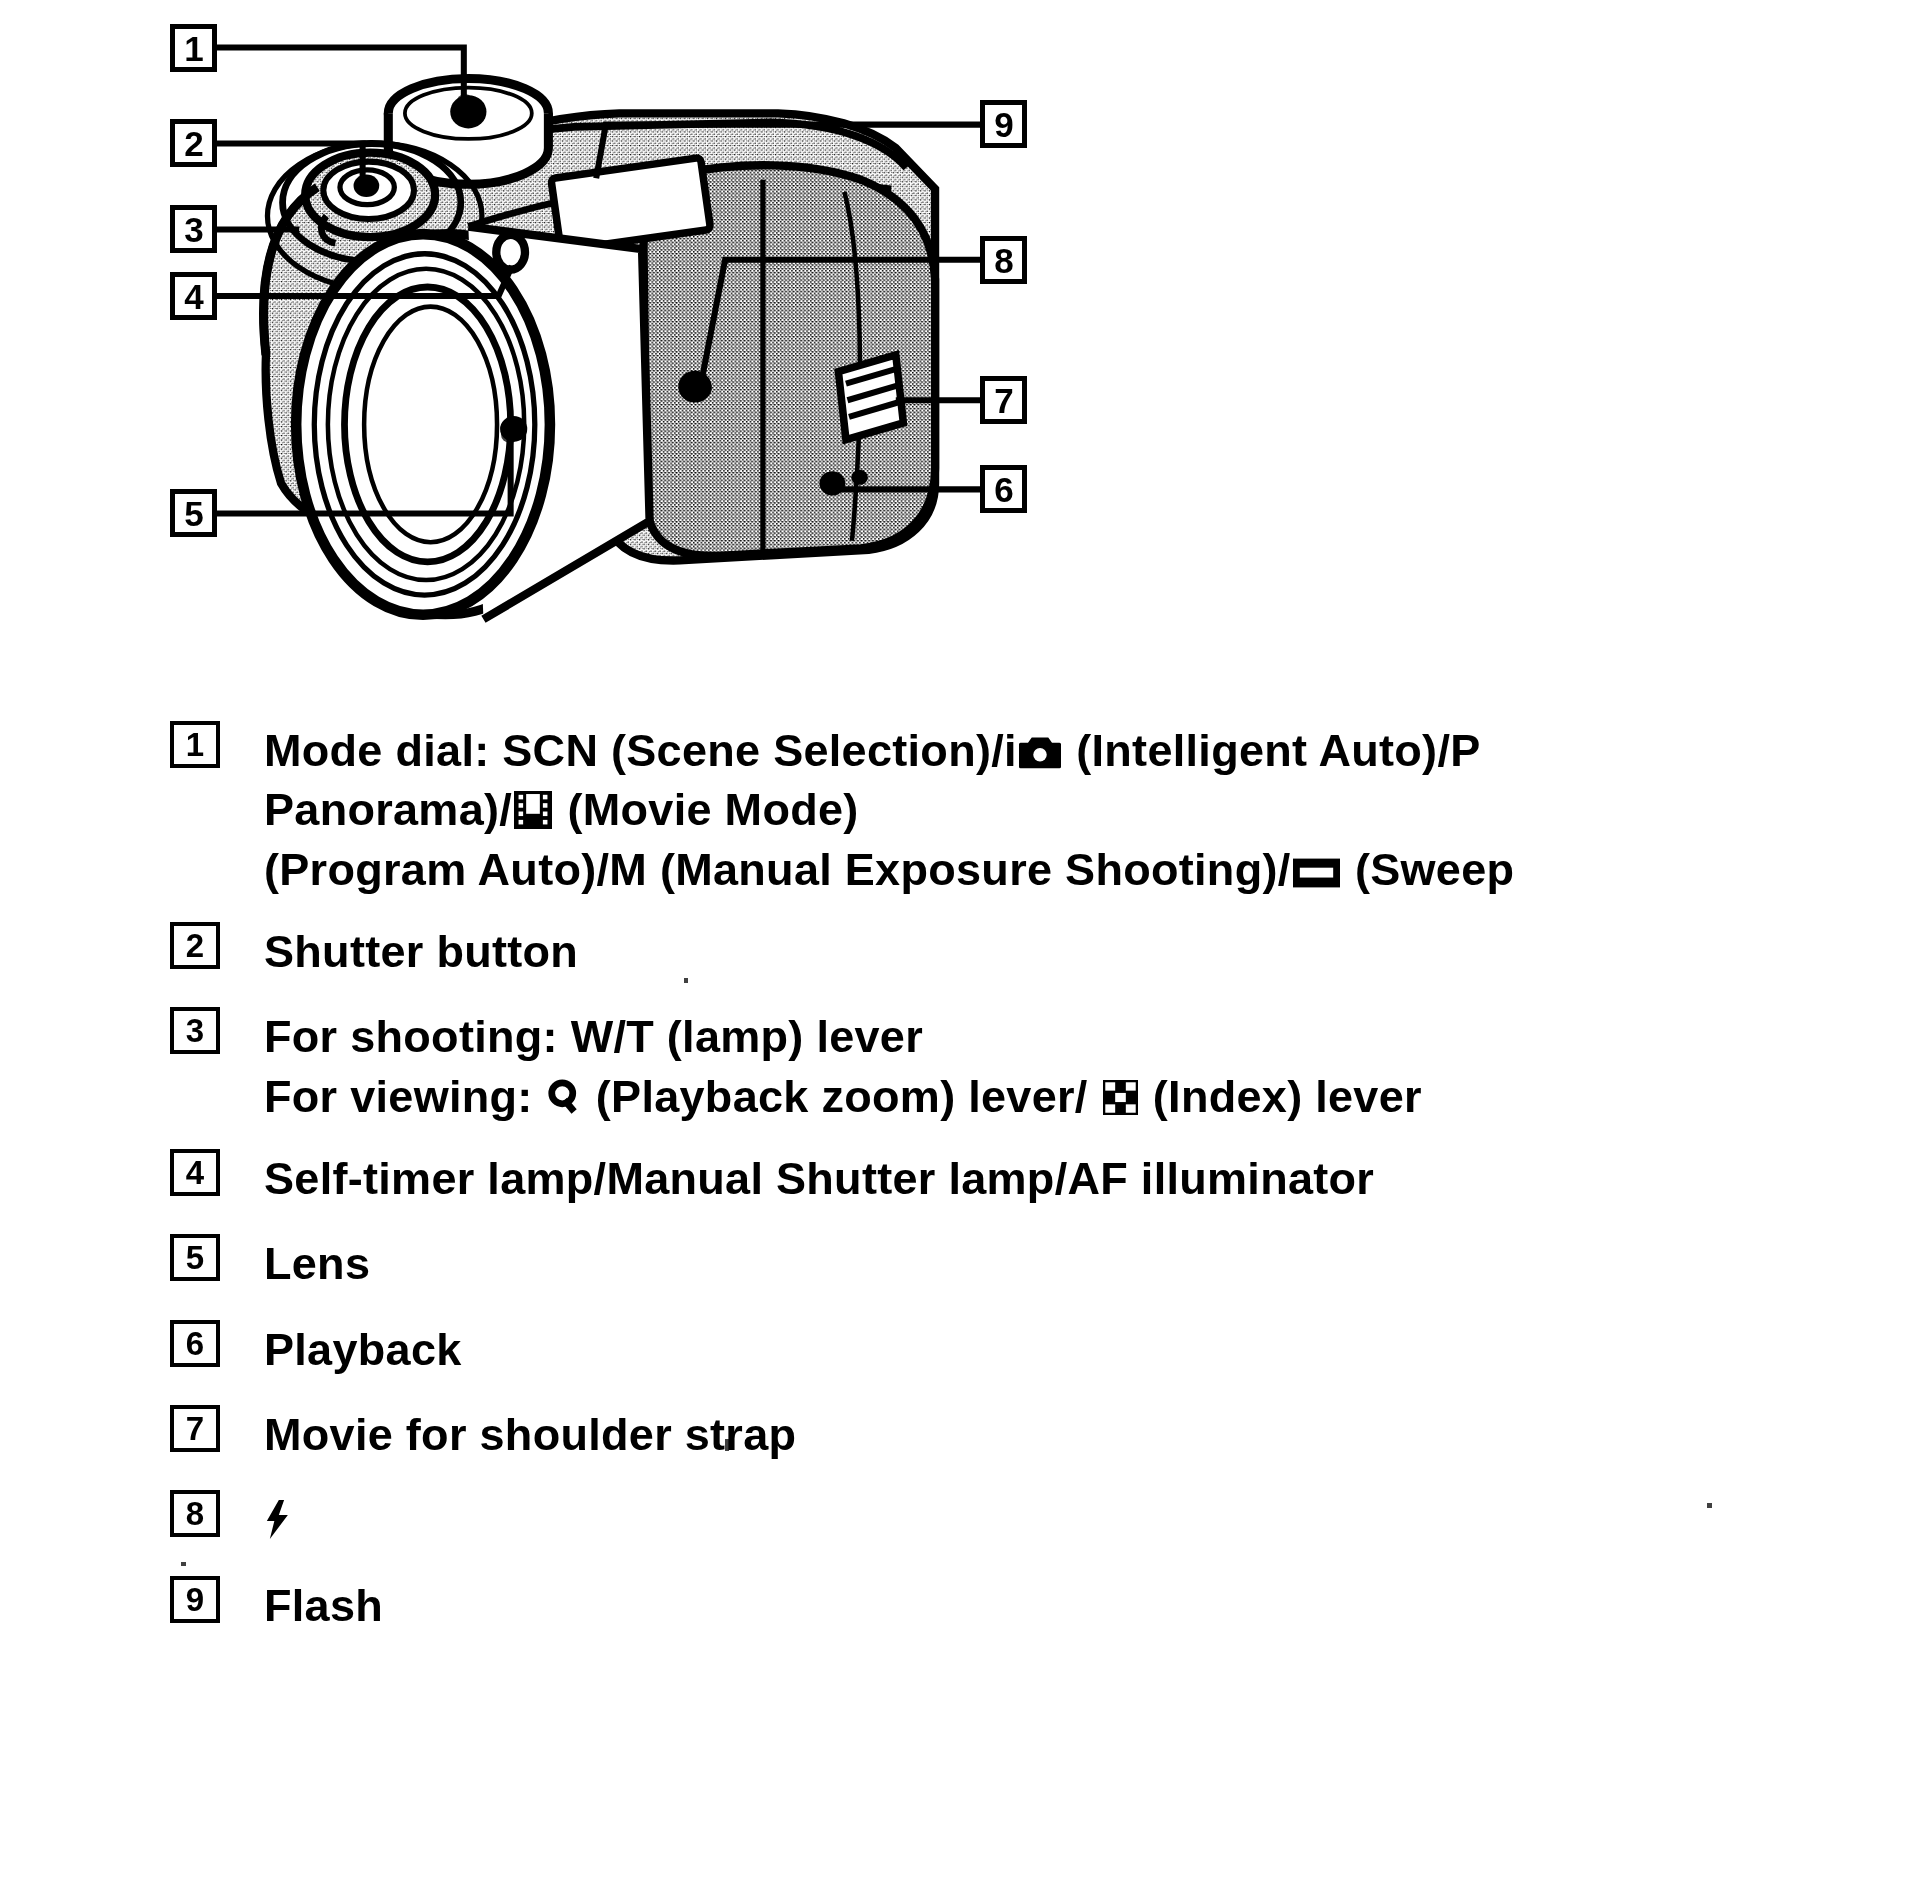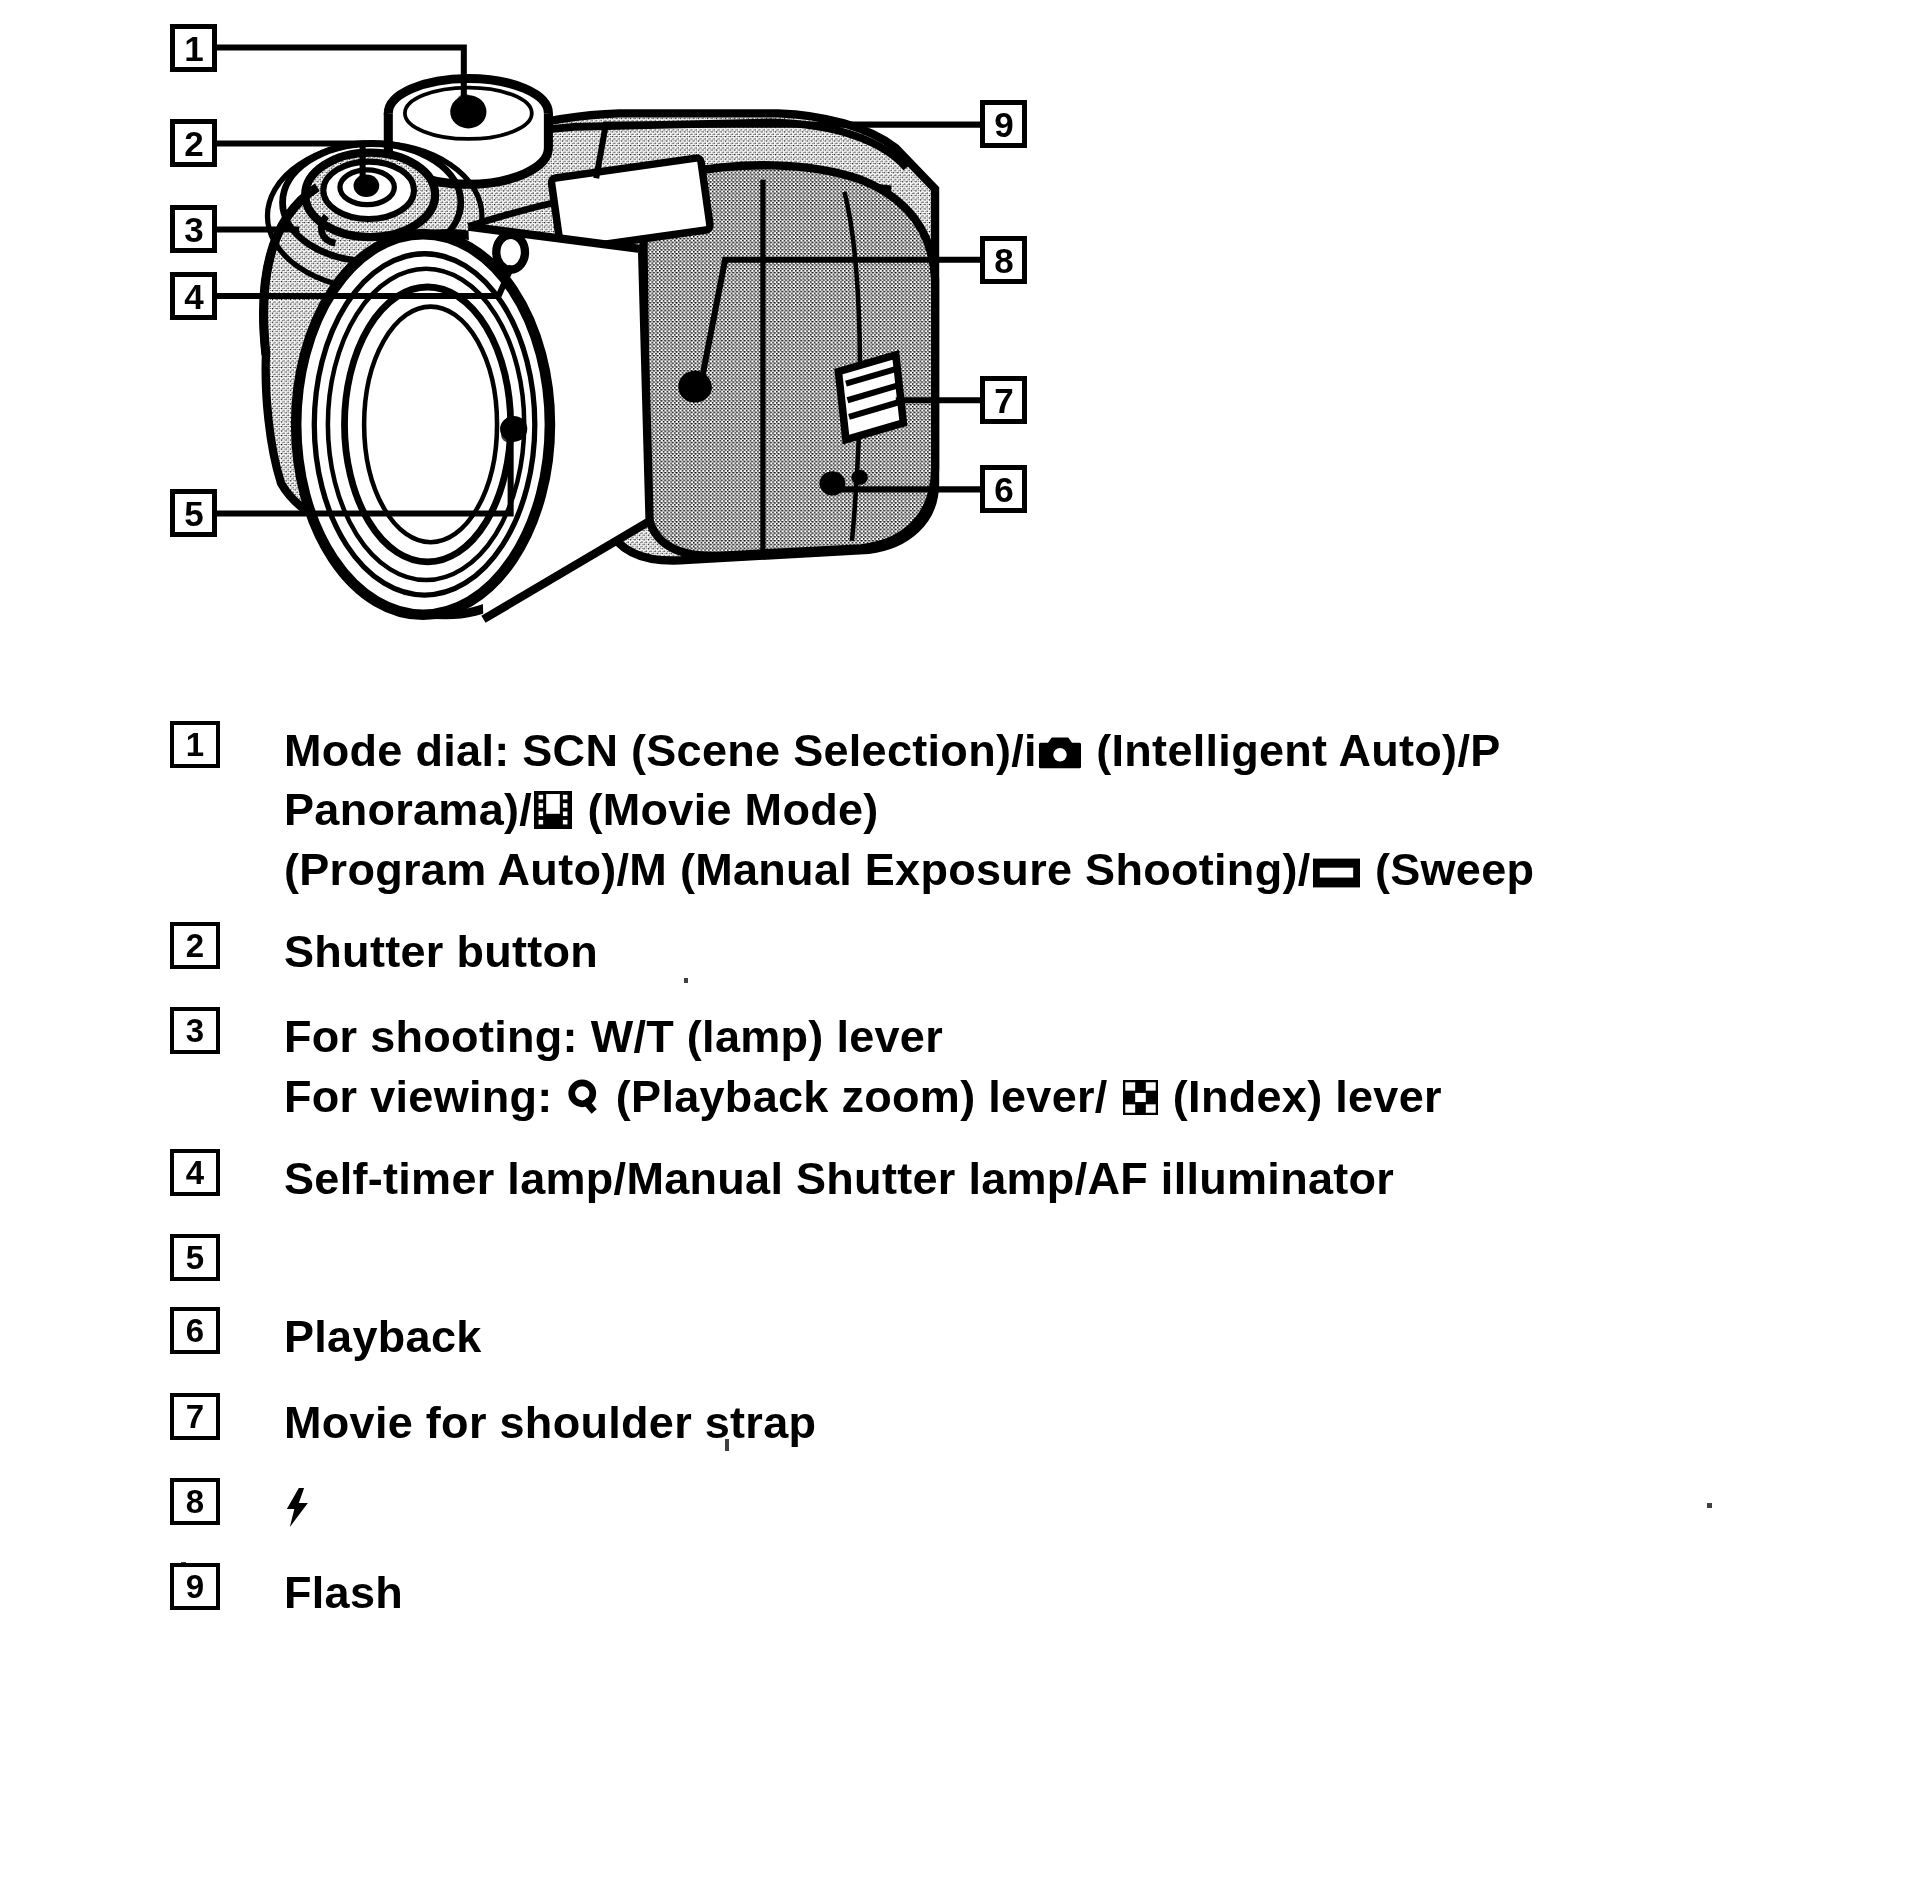--- a/index.html
+++ b/index.html
@@ -72,21 +72,21 @@
     justify-content: center;
     font-family: "Liberation Sans", sans-serif;
     font-weight: bold;
     font-size: 33px;
     line-height: 1;
     margin-left: 170px;
     margin-right: 0;
   }
   .row-text {
     flex: 1 1 auto;
-    margin-left: 64px;
+    margin-left: 44px;
     font-family: "Liberation Sans", sans-serif;
     font-weight: bold;
     font-size: 45px;
     line-height: 1.32;
     letter-spacing: 0.3px;
     padding-right: 91px;
   }
   .row-text .sub {
     display: block;
   }
@@ -333,20 +333,21 @@
 
   <div class="list-row">
     <div class="num-box">4</div>
     <div class="row-text">Self-timer lamp/Manual Shutter lamp/AF illuminator</div>
   </div>
 
   <div class="spacer-2"></div>
 
   <div class="list-row">
     <div class="num-box">5</div>
+    <div class="row-text">Lens</div>
   </div>
 
   <div class="spacer-2"></div>
 
   <div class="list-row">
     <div class="num-box">6</div>
     <div class="row-text">Playback</div>
   </div>
 
   <div class="spacer-2"></div>

